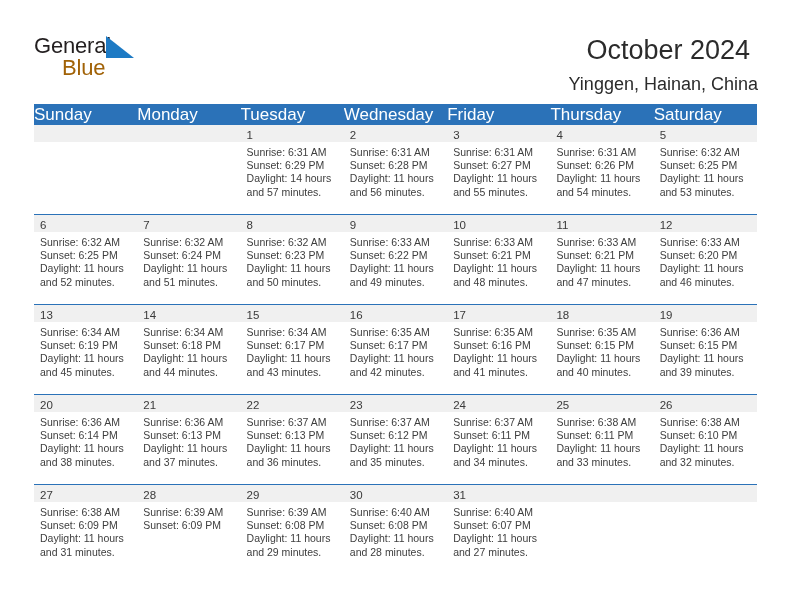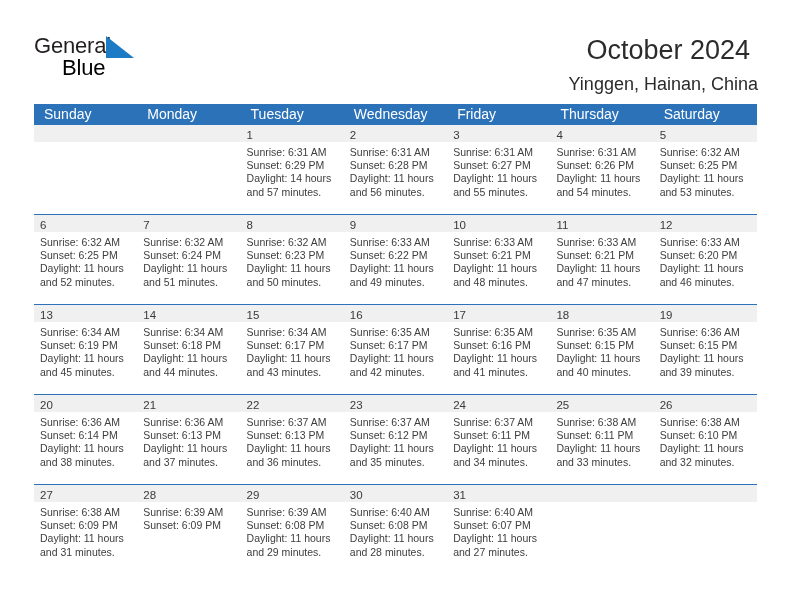--- a/index.html
+++ b/index.html
@@ -53,21 +53,21 @@
     top: 2px;
     width: 28px;
     height: 22px;
   }
   .brand-line2 {
     position: absolute;
     left: 28px;
     top: 22px;
     font-size: 22px;
     line-height: 24px;
-    color: #000000;
+    color: #a16207;
     letter-spacing: -0.2px;
     white-space: nowrap;
   }
 
   .title-block {
     position: absolute;
     right: 0;
     top: 0;
     text-align: right;
   }
@@ -102,23 +102,23 @@
     width: 14.2857%;
     flex: 0 0 14.2857%;
   }
 
   .dow-row {
     background: #2b72b8;
     height: 21px;
   }
   .dow {
     color: #ffffff;
-    font-size: 14px;
+    font-size: 17px;
     line-height: 21px;
-    padding-left: 10px;
+    padding-left: 0;
     white-space: nowrap;
     overflow: hidden;
   }
 
   .week-row {
     border-top: 1px solid #2b72b8;
   }
   .week-row.first { border-top: none; }
 
   .day-cell {

